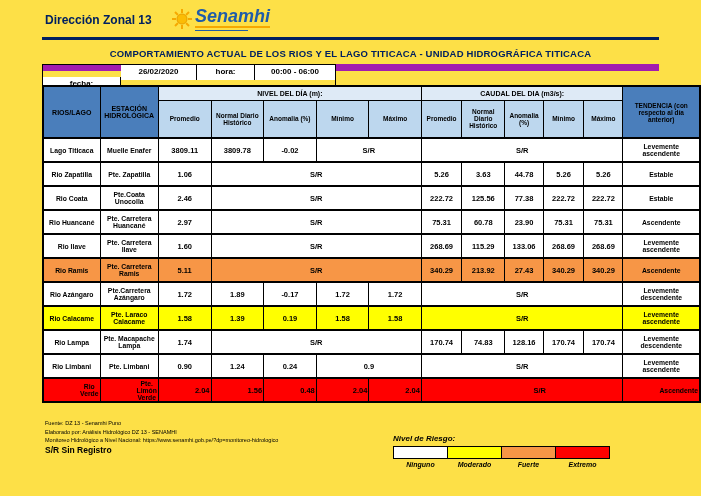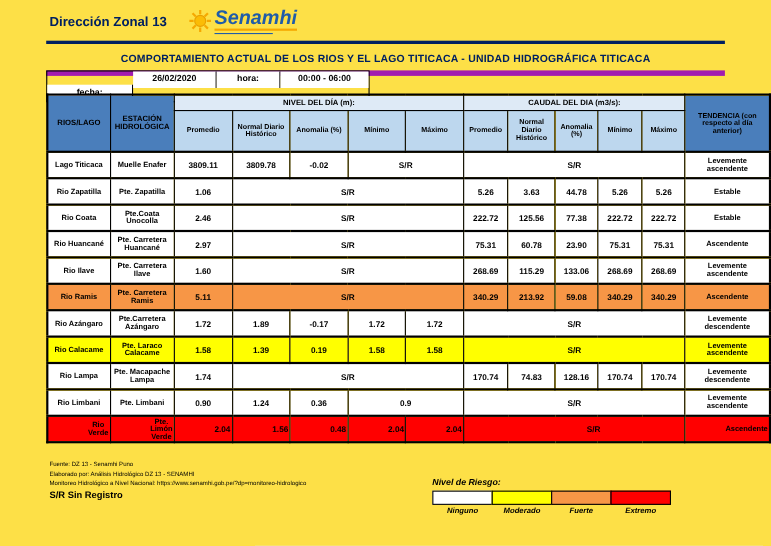--- a/index.html
+++ b/index.html
@@ -8,21 +8,21 @@
 
   .org-title { position:absolute; left:45px; top:13px; font-size:12px; font-weight:bold; color:#002060; }
 
   .logo { position:absolute; left:172px; top:7px; display:flex; align-items:center; gap:3px; }
   .logo-text-wrap { display:flex; flex-direction:column; }
   .logo-text { font-size:18px; font-weight:bold; font-style:italic; color:#1F5CA9; line-height:1; }
   .logo-underline { height:2px; background:#F6A800; margin-top:1px; }
   .logo-sub { height:3px; border-bottom:1px solid #1F5CA9; width:70%; }
 
   .title-bar { position:absolute; left:42px; top:37px; width:617px;
-    border-top:3px solid #002060; border-bottom:5px solid #a21caf;
+    border-top:3px solid #002060; border-bottom:7px solid #a21caf;
     padding:3px 0 3px; text-align:center; }
   .title-text { font-size:9.5px; font-weight:bold; color:#002060; letter-spacing:0.2px; }
 
   .datebar { position:absolute; left:42px; top:64px; display:flex; border:1px solid #000; }
   .db-cell { border-right:1px solid #000; height:15px; line-height:14px; text-align:center;
     font-size:8px; font-weight:bold; background:#fff; }
   .db-cell:last-child { border-right:none; }
   .db-w1 { width:78px;margin-top:12px; } .db-w2 { width:76px; } .db-w3 { width:58px; } .db-w4 { width:80px;text-align:center; }
 
   table.main-table { position:absolute; left:42px; top:85px; border-collapse:collapse;
@@ -186,21 +186,21 @@
           <td class="value-cell">268.69</td>
           <td class="tendencia-cell">Levemente ascendente</td>
         </tr>
         <tr class="row-orange">
           <td class="river-name">Rio Ramis</td>
           <td class="station-name">Pte. Carretera Ramis</td>
           <td class="value-cell">5.11</td>
           <td class="value-cell" colspan="4">S/R</td>
           <td class="value-cell">340.29</td>
           <td class="value-cell">213.92</td>
-          <td class="value-cell">59.08</td>
+          <td class="value-cell">27.43</td>
           <td class="value-cell">340.29</td>
           <td class="value-cell">340.29</td>
           <td class="tendencia-cell">Ascendente</td>
         </tr>
         <tr class="row-white">
           <td class="river-name">Rio Azángaro</td>
           <td class="station-name">Pte.Carretera Azángaro</td>
           <td class="value-cell">1.72</td>
           <td class="value-cell">1.89</td>
           <td class="value-cell">-0.17</td>
@@ -230,21 +230,21 @@
           <td class="value-cell">128.16</td>
           <td class="value-cell">170.74</td>
           <td class="value-cell">170.74</td>
           <td class="tendencia-cell">Levemente descendente</td>
         </tr>
         <tr class="row-white">
           <td class="river-name">Rio Limbani</td>
           <td class="station-name">Pte. Limbani</td>
           <td class="value-cell">0.90</td>
           <td class="value-cell">1.24</td>
-          <td class="value-cell">0.36</td>
+          <td class="value-cell">0.24</td>
           <td class="value-cell" colspan="2">0.9</td>
           <td class="value-cell" colspan="5">S/R</td>
           <td class="tendencia-cell">Levemente ascendente</td>
         </tr>
         <tr class="row-red">
           <td class="river-name">Rio Verde</td>
           <td class="station-name">Pte. Limón Verde</td>
           <td class="value-cell">2.04</td>
           <td class="value-cell">1.56</td>
           <td class="value-cell">0.48</td>

